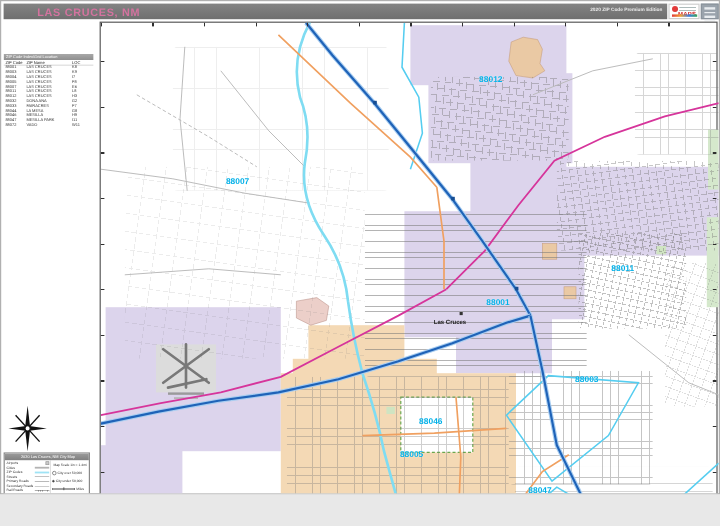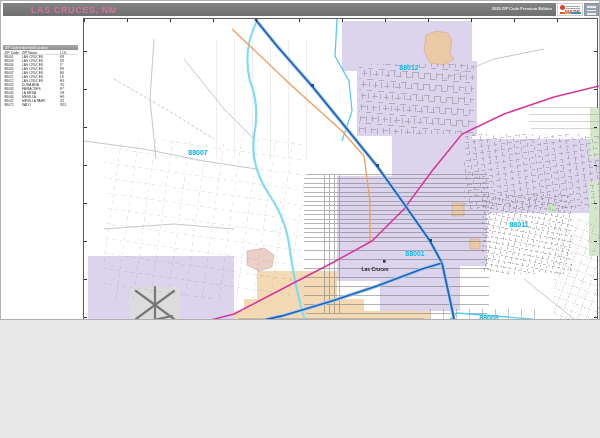--- a/index.html
+++ b/index.html
@@ -1,18 +1,18 @@
 <!DOCTYPE html>
 <html style="--c-label: #00b0e8; --c-lav: #dcd4ec; --c-org: #f4d9b5; --c-int: #1f63b8; --c-mag: #d6359b; --c-road: #f0a060; --c-river: #7fdcf2; --c-bnd: #55cdf0; --c-grn: #6aa84f; --c-title: #d4739f;"><head>
 <meta charset="utf-8">
 <style>
   html,body{margin:0;padding:0;background:#e8e8e8;}
   *{box-sizing:border-box;}
   .page{
-    position:relative;width:600px;height:320px;background:#ffffff;
+    position:relative;width:600px;height:412px;background:#ffffff;
     border:1px solid #b0b0b0;overflow:hidden;
     font-family:"Liberation Sans", sans-serif;
   }
   
   .title-bar{
     position:absolute;left:2px;top:2px;width:553px;height:13px;
     background:linear-gradient(#838383,#6f6f6f);
     display:flex;align-items:center;
   }
   .title-text{

